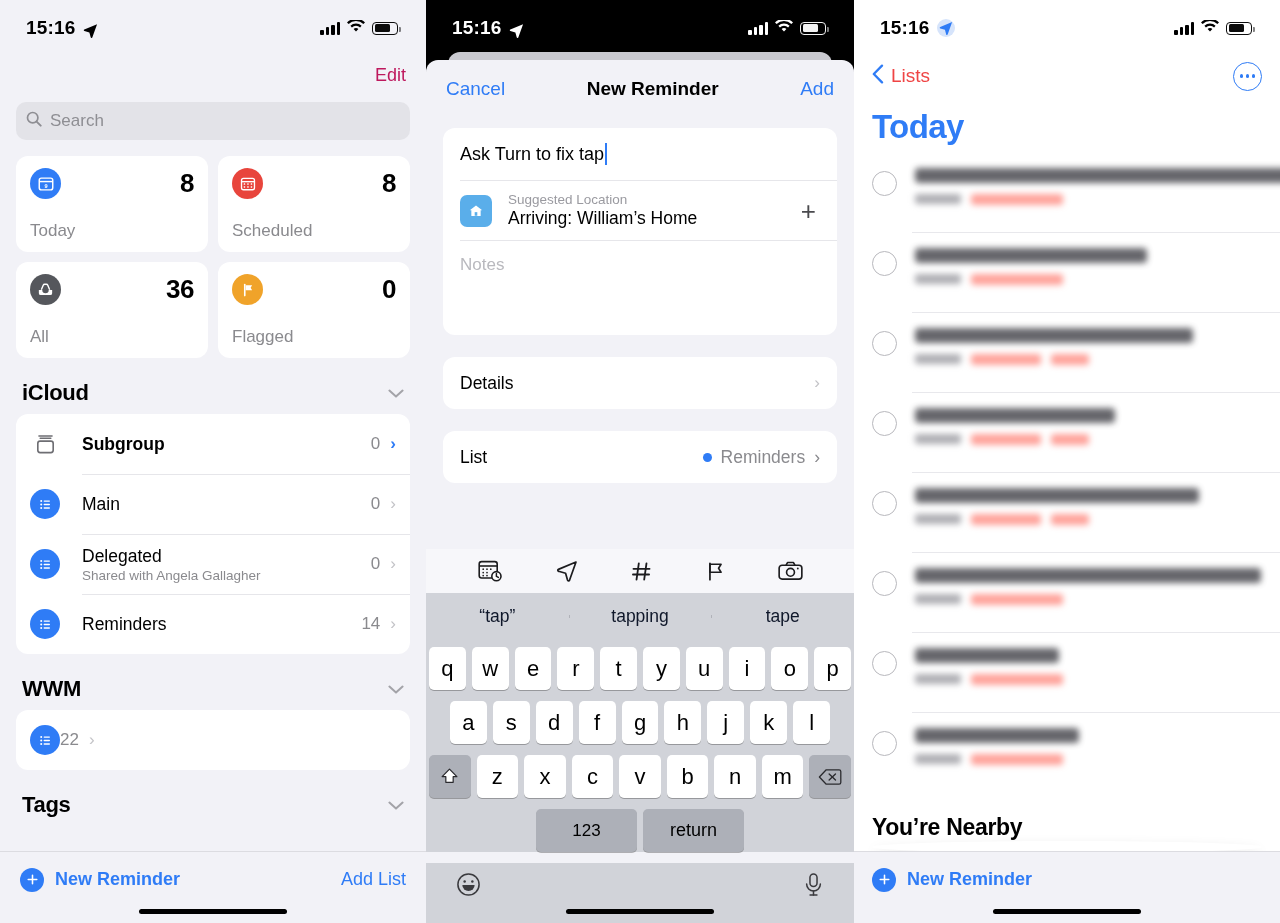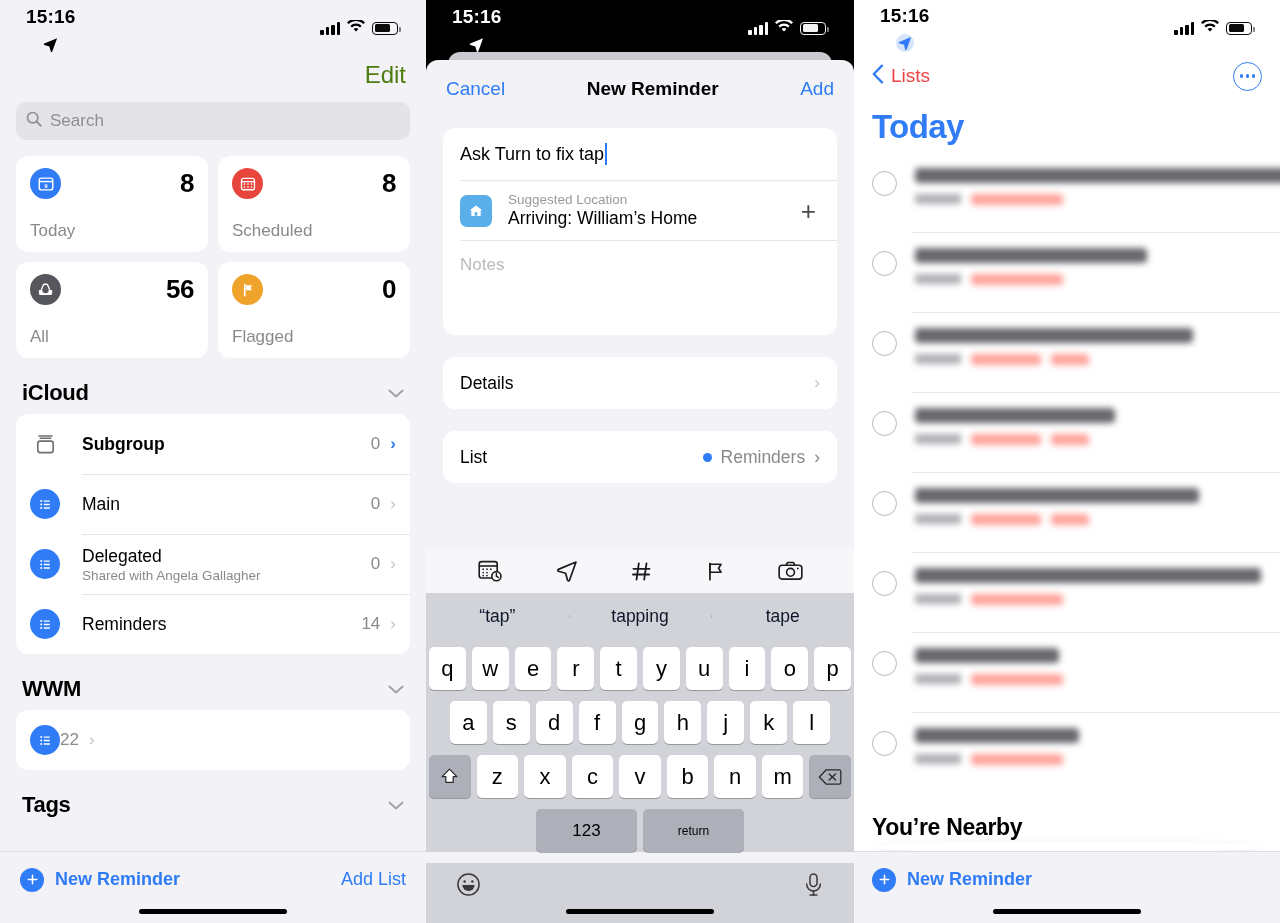--- a/index.html
+++ b/index.html
@@ -16,21 +16,21 @@
   .p-left   { width:426px; background:#f2f2f7; }
   .p-mid    { width:428px; background:#000000; }
   .p-right  { width:426px; background:#ffffff; }
 
   
   .statusbar {
     height:56px; display:flex; align-items:center;
     justify-content:space-between; padding:0 28px 0 26px;
     position:relative; z-index:30;
   }
-  .sb-time { font-size:19px; font-weight:600; letter-spacing:.2px; display:flex; align-items:center; gap:7px;flex-direction:column; }
+  .sb-time { font-size:19px; font-weight:600; letter-spacing:.2px; display:flex; align-items:center; gap:7px; }
   .sb-right { display:flex; align-items:center; gap:7px; }
   .sb-dark .sb-time, .sb-dark .sb-right { color:#ffffff; }
   .loc-arrow { display:inline-block; width:15px; height:15px; }
   .loc-badge { background:#d6e4fb; border-radius:50%; padding:2px; display:inline-flex; }
 
   .bars { display:flex; align-items:flex-end; gap:2px; height:13px; }
   .bars i { width:3.5px; background:currentColor; border-radius:1px; display:block; }
   .bars i:nth-child(1){height:5px}
   .bars i:nth-child(2){height:7.5px}
   .bars i:nth-child(3){height:10px}
@@ -39,21 +39,21 @@
   .batt { width:26px; height:13px; border:1.6px solid currentColor; border-radius:4px; position:relative; opacity:.95; padding:1.6px; }
   .batt::after { content:""; position:absolute; right:-4px; top:4px; width:2px; height:5px; background:currentColor; border-radius:0 1px 1px 0; opacity:.5; }
   .batt span { display:block; height:100%; background:currentColor; border-radius:1.5px; }
 
   
   .home-ind { position:absolute; bottom:9px; left:0; right:0; display:flex; justify-content:center; z-index:40; }
   .home-ind i { width:148px; height:5px; background:#000; border-radius:3px; display:block; }
 
   
   .l-topbar { height:38px; display:flex; justify-content:flex-end; align-items:center; padding:0 20px; }
-  .edit-btn { color:#4d7c0f; font-size:24px; }
+  .edit-btn { color:#be185d; font-size:18px; }
 
   .searchbar {
     margin:8px 16px 0; height:38px; background:#e3e3e8; border-radius:10px;
     display:flex; align-items:center; gap:8px; padding:0 10px; color:#8e8e93;
   }
   .searchbar .ph { font-size:17px; color:#8e8e93; }
 
   .smart-grid { display:grid; grid-template-columns:1fr 1fr; gap:10px; padding:16px 16px 0; }
   .smart-card { background:#fff; border-radius:12px; padding:12px 14px 11px; height:96px; display:flex; flex-direction:column; justify-content:space-between; }
   .sc-top { display:flex; align-items:center; justify-content:space-between; }
@@ -131,21 +131,21 @@
   .key {
     background:#fff; border-radius:5px; height:43px; flex:1;
     display:flex; align-items:center; justify-content:center;
     font-size:22px; color:#000; box-shadow:0 1px 0 rgba(0,0,0,.28);
   }
   .kb-row.r2 { padding:0 21px; }
   .kb-row.r3 .key { flex:1; }
   .key.wide { background:#adb0b8; flex:0 0 54px; box-shadow:0 1px 0 rgba(0,0,0,.28); }
   .key.num { background:#adb0b8; flex:0 0 101px; font-size:17px; }
   .key.space { flex:1 1 auto; font-size:17px; }
-  .key.ret { background:#adb0b8; flex:0 0 101px; font-size:12px; }
+  .key.ret { background:#adb0b8; flex:0 0 101px; font-size:18px; }
   .kb-row.r3 { gap:6px; }
   .kb-bottom { height:60px; background:#d1d3d9; display:flex; align-items:center; justify-content:space-between; padding:0 30px 14px; }
 
   
   .r-nav { height:40px; display:flex; align-items:center; justify-content:space-between; padding:0 18px; }
   .back { display:flex; align-items:center; gap:7px; color:#ef4444; font-size:19px; }
   .more { width:29px; height:29px; border-radius:50%; border:1.6px solid #2f7cf6; display:flex; align-items:center; justify-content:center; gap:2.5px; }
   .more i { width:3.6px; height:3.6px; border-radius:50%; background:#2f7cf6; display:block; }
   .r-title { font-size:33px; font-weight:700; color:#2f7cf6; letter-spacing:-.6px; padding:12px 18px 6px; }
 
@@ -258,21 +258,21 @@
       </div>
 
       <div class="smart-card">
         <div class="sc-top">
           <span class="sc-ico" style="background:#55575c">
             <svg viewBox="0 0 20 20" width="19" height="19">
                 <path d="M3 10.5h3.6a3.4 3.4 0 0 0 6.8 0H17v3.4a2 2 0 0 1-2 2H5a2 2 0 0 1-2-2v-3.4z" fill="#fff"></path>
                 <path d="M5.6 10.2 7.6 5.5a1.6 1.6 0 0 1 1.5-1h1.8a1.6 1.6 0 0 1 1.5 1l2 4.7" fill="none" stroke="#fff" stroke-width="1.5" stroke-linejoin="round"></path>
               </svg>
           </span>
-          <span class="sc-count">56</span>
+          <span class="sc-count">36</span>
         </div>
         <div class="sc-label">All</div>
       </div>
 
       <div class="smart-card">
         <div class="sc-top">
           <span class="sc-ico" style="background:#f0a32a">
             <svg viewBox="0 0 20 20" width="18" height="18">
                 <path d="M6.4 4v12.2" stroke="#fff" stroke-width="1.8" stroke-linecap="round"></path>
                 <path d="M7.4 4.6h7.2l-1.7 2.9 1.7 2.9H7.4z" fill="#fff"></path>

